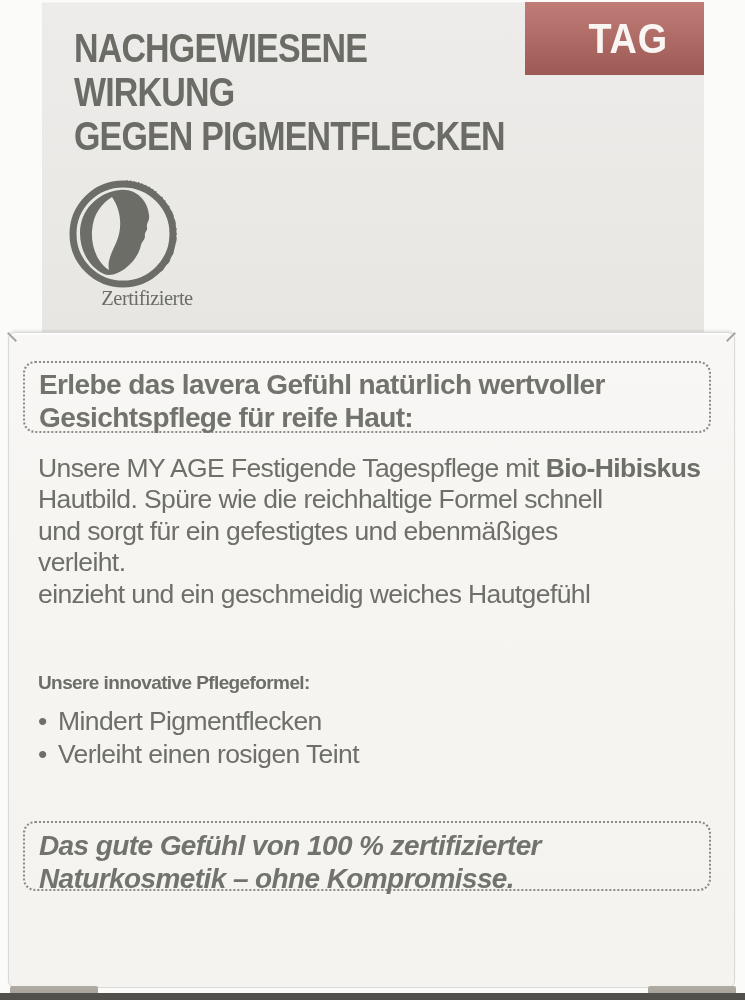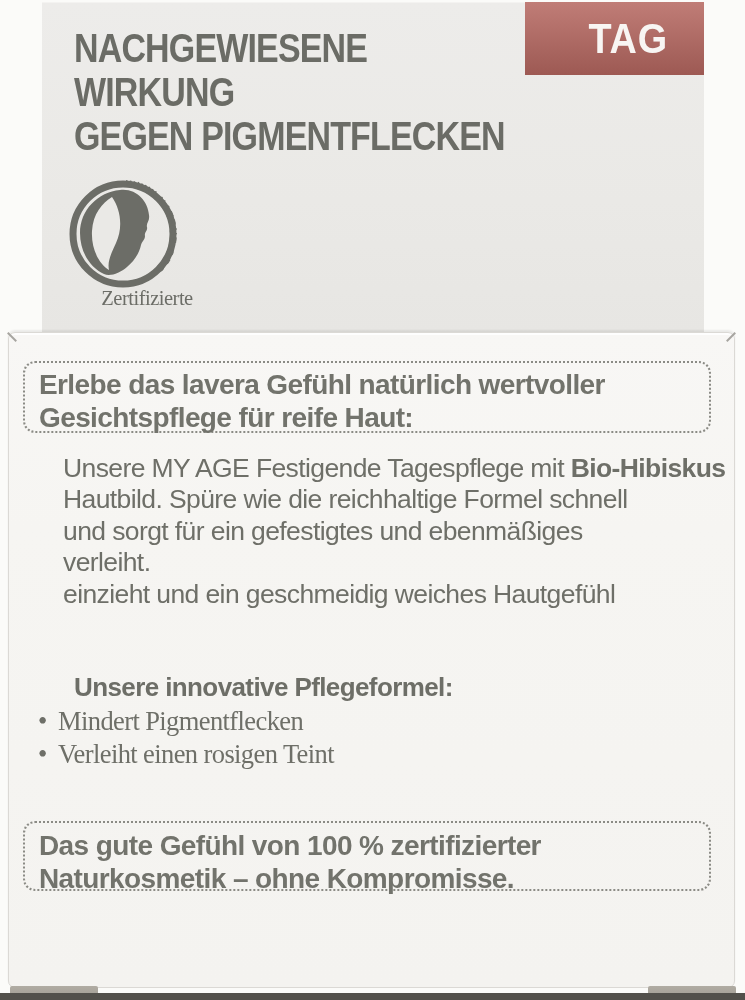--- a/index.html
+++ b/index.html
@@ -47,34 +47,34 @@
     box-sizing:border-box;
   }
   .corner-tick{position:absolute;width:12px;height:2px;background:#a7a5a0;top:3px;}
   .corner-tick.left{left:-3px;transform:rotate(45deg);}
   .corner-tick.right{right:-3px;transform:rotate(-45deg);}
   .dotted-box{
     position:absolute;left:14px;width:688px;box-sizing:border-box;
     border:2px dotted var(--dotted-border);border-radius:12px;
   }
   .intro-box{top:28px;height:72px;padding:5px 0 0 14px;}
-  .claim-box{top:488px;height:70px;padding:6px 0 0 14px;}
+  .claim-box{top:488px;height:70px;padding:6px 0 0 14px;font-style:italic;}
   .box-text{
     font-size:28px;font-weight:bold;line-height:33px;letter-spacing:-.6px;
     color:#72736c;white-space:nowrap;
   }
-  .description{position:absolute;left:29px;top:120px;color:var(--body-text);margin-left:25px;}
+  .description{position:absolute;left:29px;top:120px;color:var(--body-text);}
   .description .line{font-size:26.5px;line-height:31.4px;letter-spacing:-.6px;white-space:nowrap;}
   .description .b{font-weight:bold;}
   .formula-heading{
     position:absolute;left:29px;top:339px;
-    font-size:26px;font-weight:bold;letter-spacing:-.6px;color:#6d6e67;white-space:nowrap;margin-left:36px;
+    font-size:19px;font-weight:bold;letter-spacing:-.6px;color:#6d6e67;white-space:nowrap;
   }
   .formula-list{position:absolute;left:29px;top:372px;color:var(--body-text);}
-  .formula-list .bullet-item{font-size:26.5px;line-height:33px;letter-spacing:-.6px;white-space:nowrap;font-family:Liberation Serif, serif;}
+  .formula-list .bullet-item{font-size:26.5px;line-height:33px;letter-spacing:-.6px;white-space:nowrap;}
   .formula-list .dot{display:inline-block;width:20px;}
   
   .flap-tab{position:absolute;top:986px;width:88px;height:11px;background:linear-gradient(180deg,#b0aca3,var(--flap-tab));border-radius:2px;}
   .flap-tab.left{left:10px;}
   .flap-tab.right{left:648px;}
   .bottom-strip{position:absolute;left:0;top:993px;width:745px;height:7px;background:var(--bottom-strip);}
   svg .lg-stroke{stroke:var(--logo-gray);}
   svg .lg-fill{fill:var(--logo-gray);}
 </style>
 </head>

